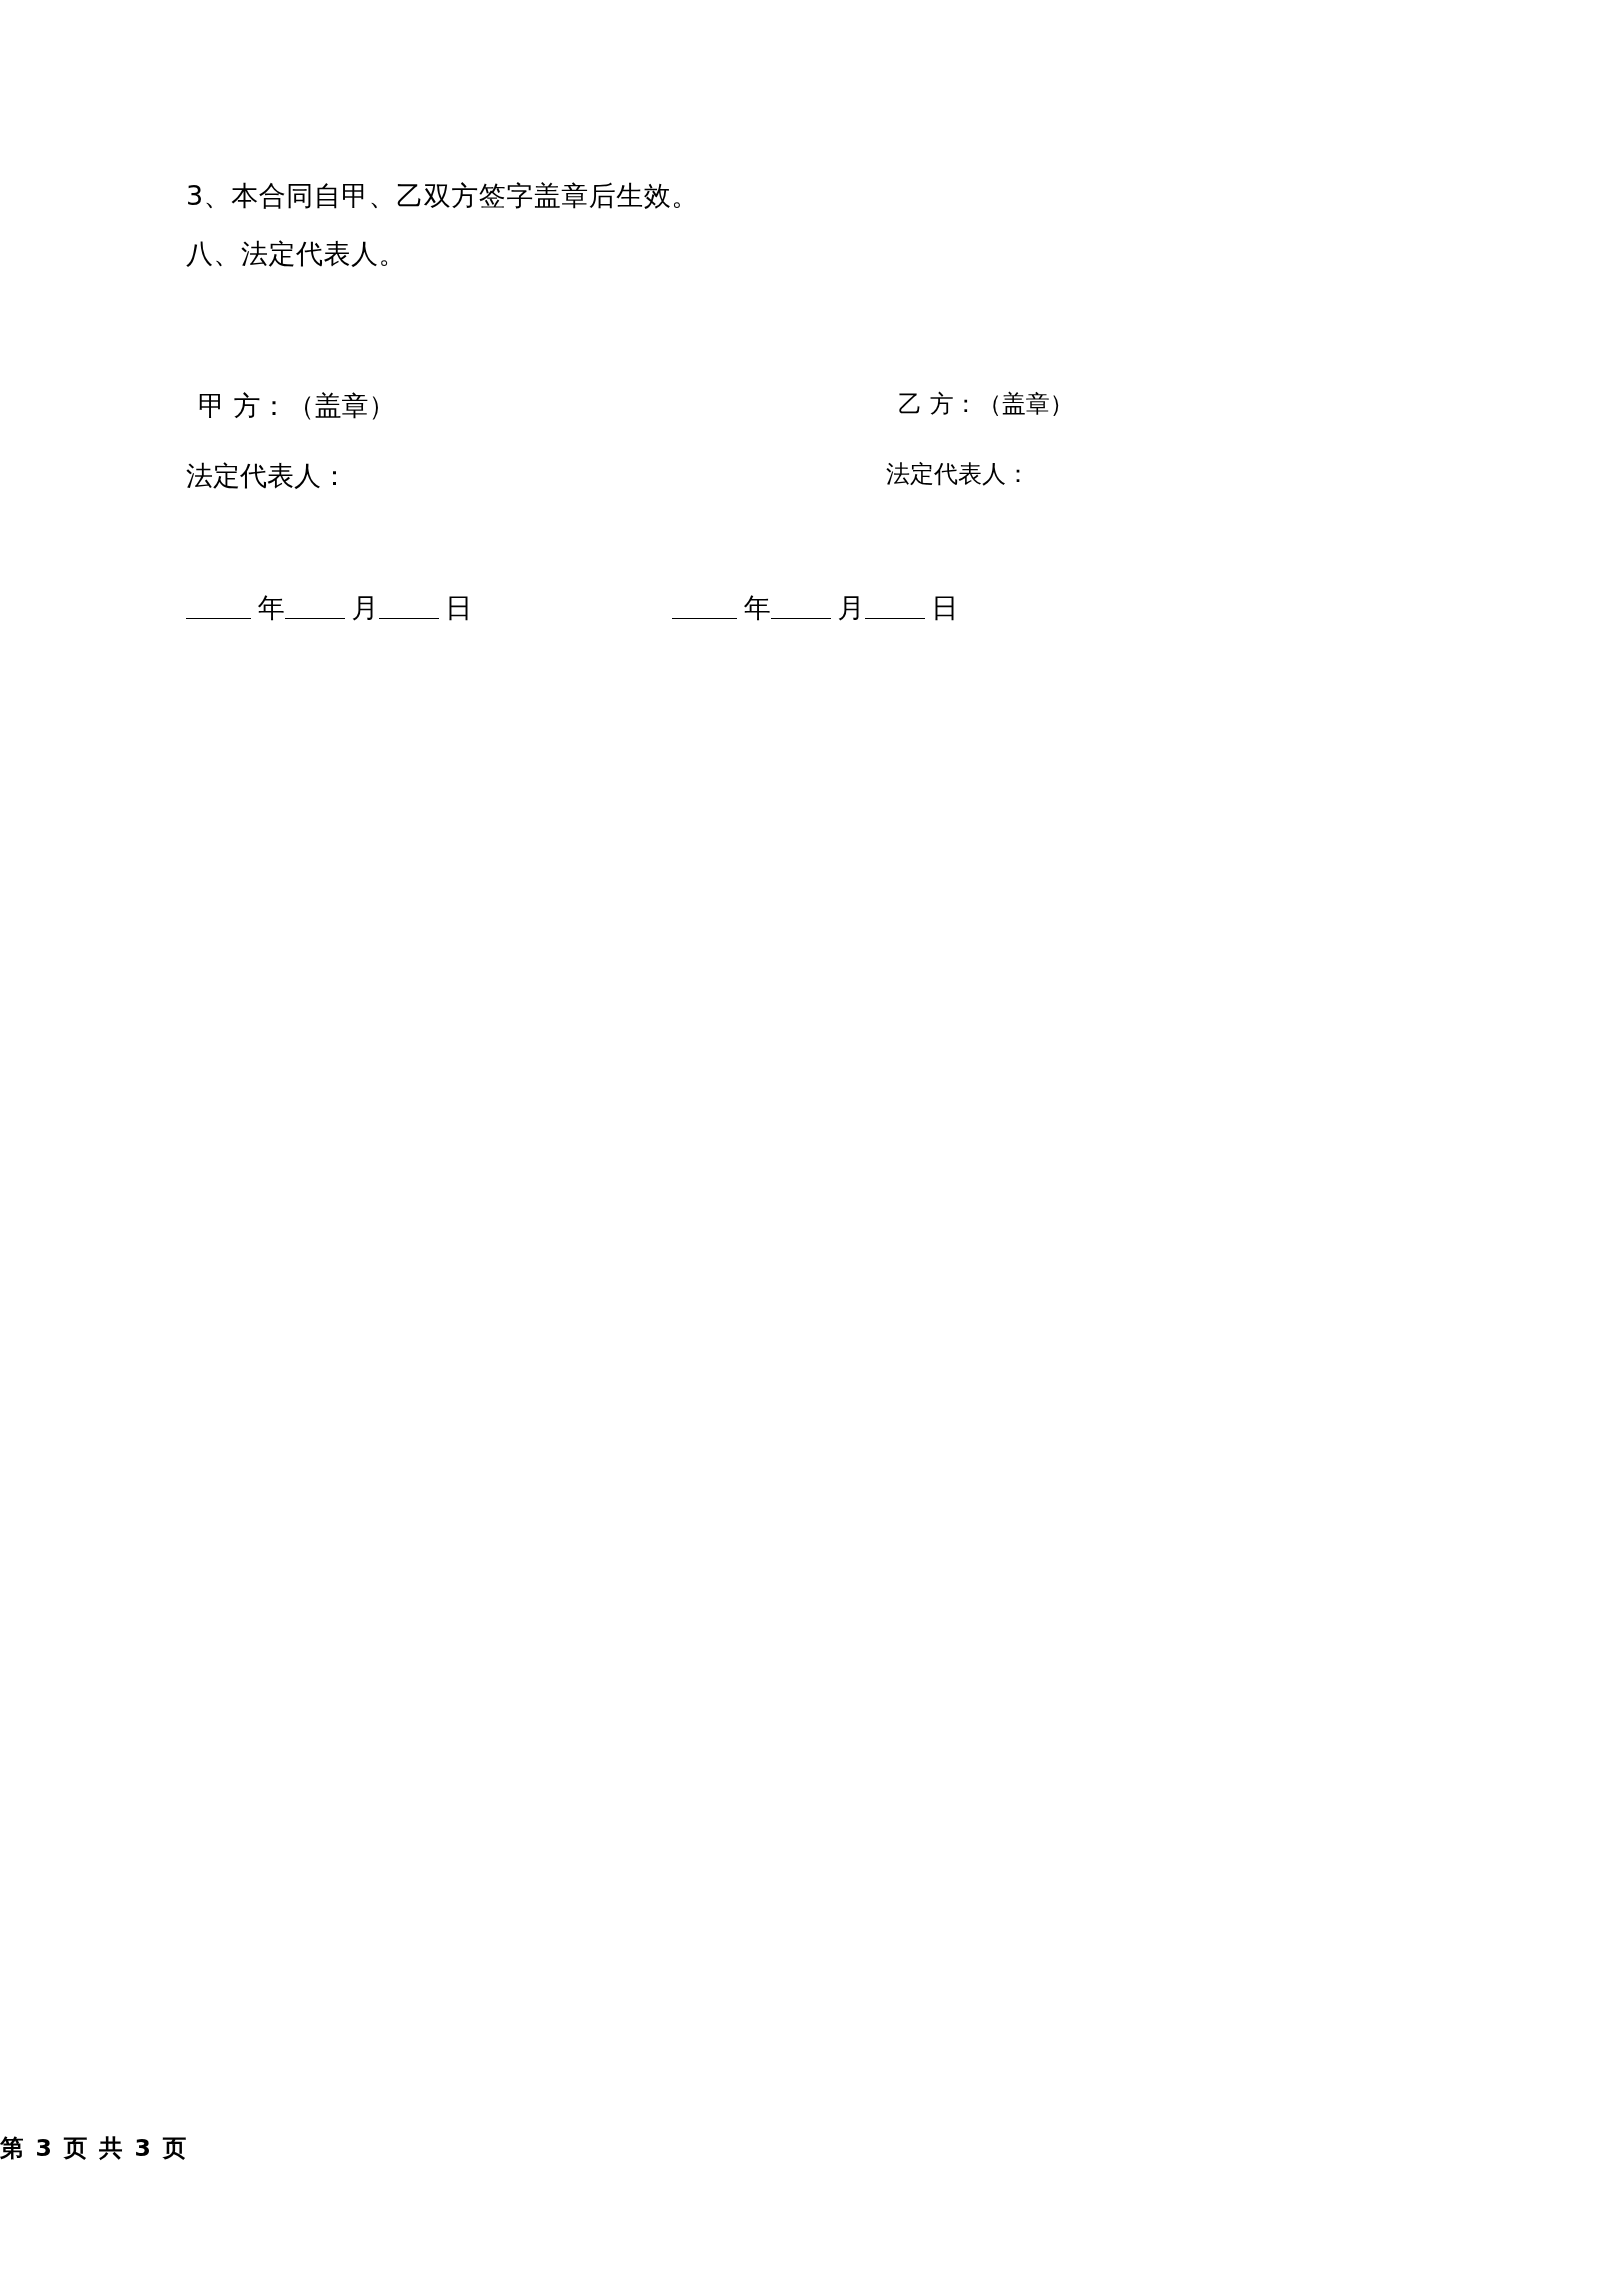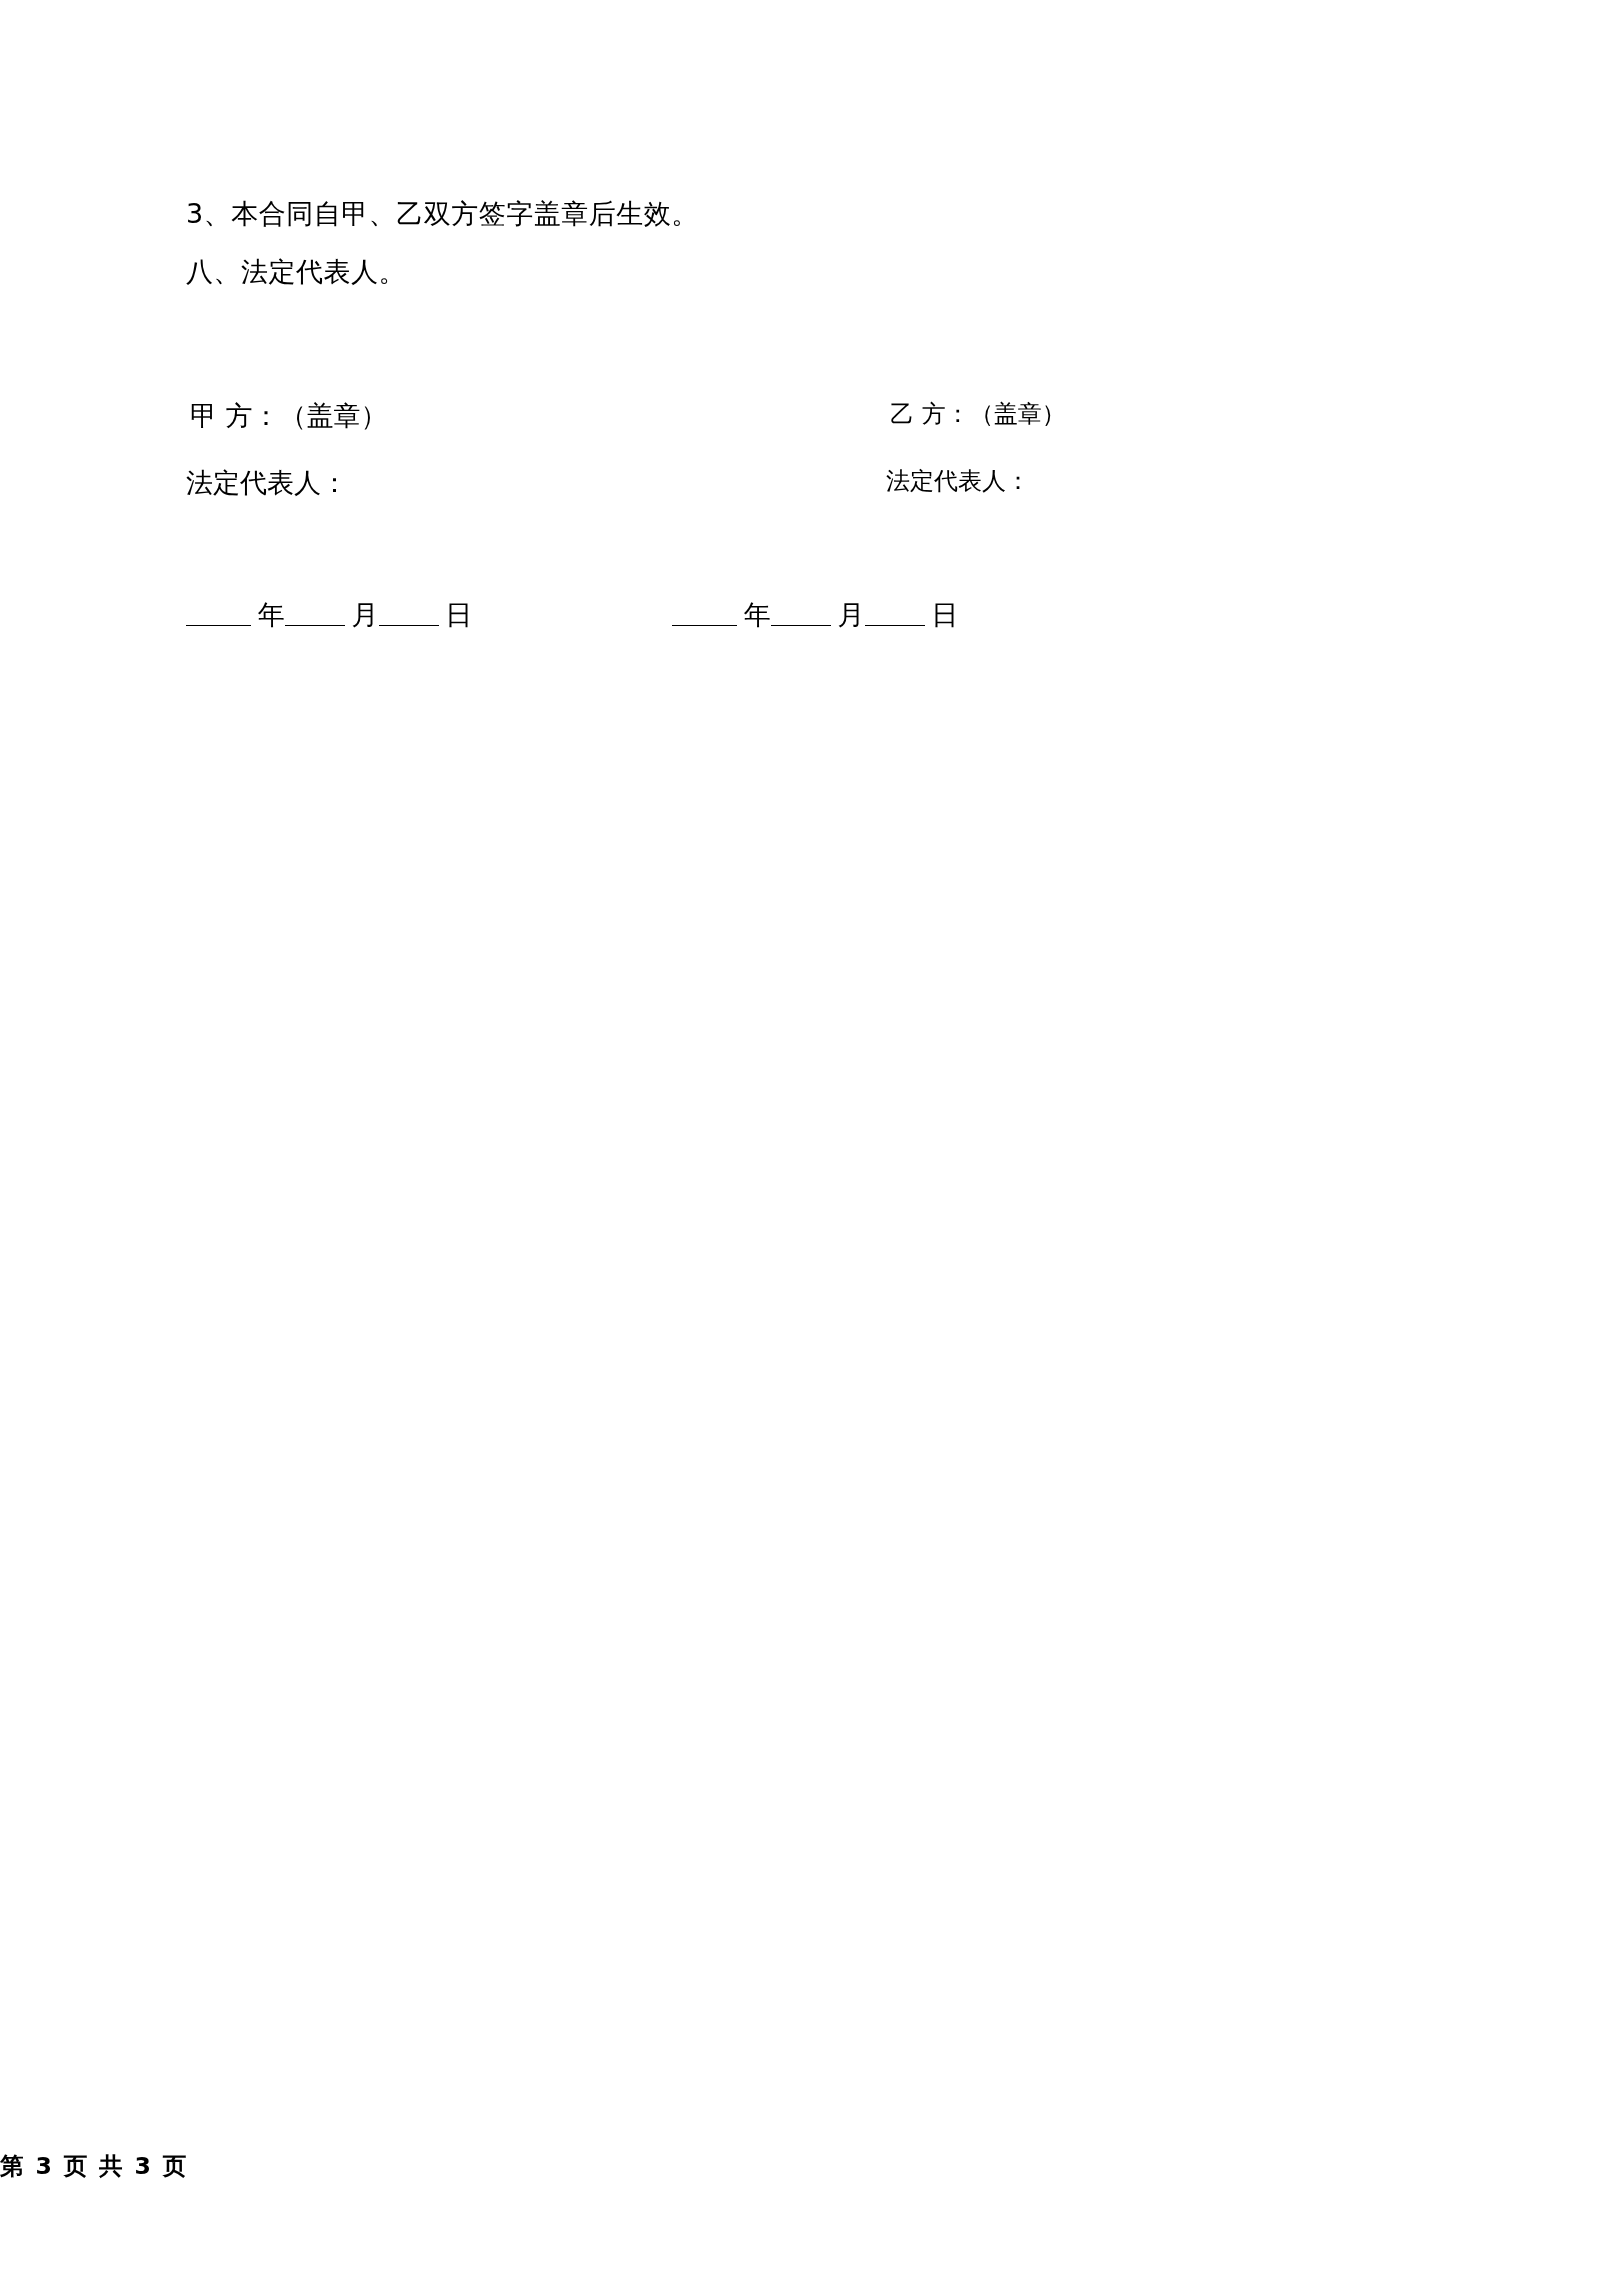--- a/index.html
+++ b/index.html
@@ -11,21 +11,21 @@
     width: 1623px;
     height: 2294px;
     position: relative;
     font-family: "Liberation Serif", "DejaVu Serif", serif;
     color: #000000;
     overflow: hidden;
   }
   .page {
     position: absolute;
     left: 0;
-    top: 18px;
+    top: 0;
     width: 1623px;
     height: 2120px;
     background: #ffffff;
   }
   .content {
     position: absolute;
     left: 186px;
     top: 182px;
     width: 1255px;
   }
@@ -35,21 +35,21 @@
     margin: 0 0 31px 0;
     letter-spacing: 0.5px;
     white-space: nowrap;
   }
   .spacer-block {
     height: 78px;
   }
   .sign-row {
     position: relative;
     height: 58px;
-    margin: 4px;
+    margin: 12px;
   }
   .sign-col-a {
     position: absolute;
     left: 0;
     top: 0;
     font-size: 27px;
     white-space: nowrap;
   }
   .sign-col-b {
     position: absolute;

